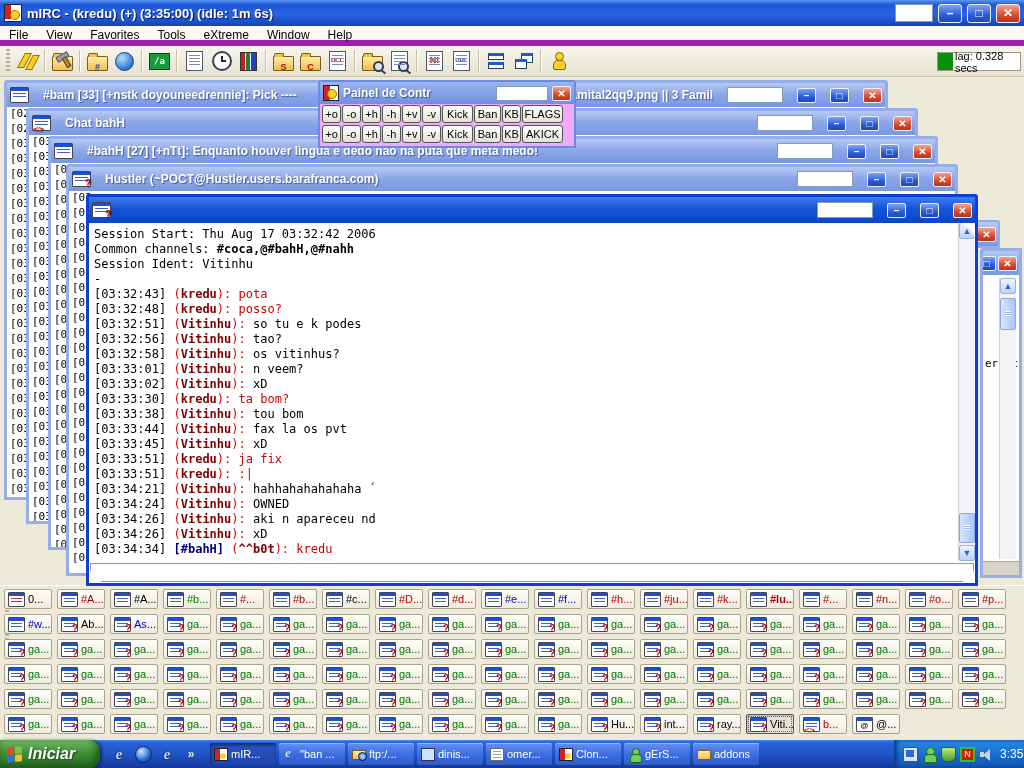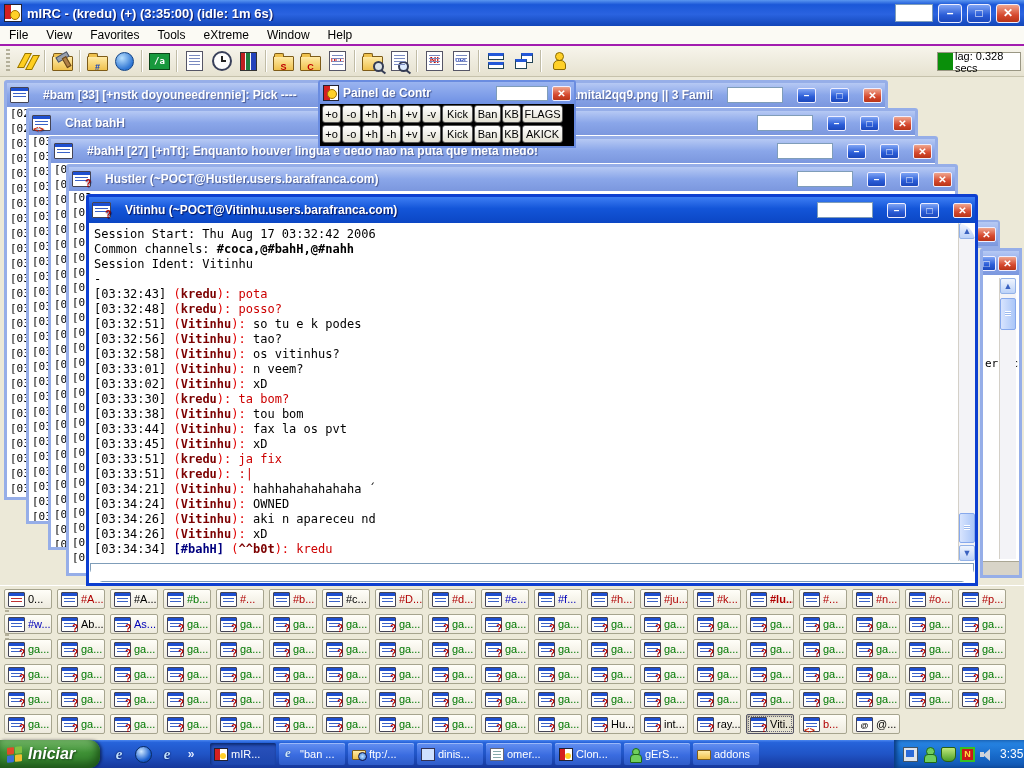--- a/index.html
+++ b/index.html
@@ -16,21 +16,21 @@
   .mirc-icon::after{content:"";position:absolute;right:1px;bottom:1px;width:8px;height:8px;border-radius:50%;background:#ffd028;border:1px solid #a07000;}
   .ebox{background:#fff;border:1px solid #7f9db9;box-sizing:border-box;}
   .win-btn{width:24px;height:19px;border-radius:3px;border:1px solid #eef;
     display:flex;align-items:center;justify-content:center;color:#fff;
     font:bold 12px "Liberation Sans",sans-serif;flex:none;box-sizing:border-box;text-shadow:none;}
   .btn-blue{background:linear-gradient(180deg,#7fa4f4,#2a5cd7 60%,#1c48bc);}
   .btn-red{background:linear-gradient(180deg,#f0a68e,#d6492f 60%,#b83418);}
   .win-btn.sm{width:19px;height:15px;font-size:10px;border-radius:2px;}
 
   .menubar{position:absolute;left:0;top:26px;width:1024px;height:20px;background:#fbfaf4;
-    border-bottom:2px solid #a21caf;display:flex;align-items:flex-end;font-size:12px;color:#000;box-sizing:border-box;}
+    border-bottom:6px solid #a21caf;display:flex;align-items:flex-start;font-size:12px;color:#000;box-sizing:border-box;}
   .menu-item{padding:2px 9px;}
 
   
   .toolbar{position:absolute;left:0;top:46px;width:1024px;height:31px;
     background:linear-gradient(180deg,#f7f5ec,#e6e2d0);border-bottom:1px solid #c6c2ac;
     display:flex;align-items:center;box-sizing:border-box;padding-left:2px;}
   .grip{width:4px;height:24px;margin:0 4px;flex:none;
     background:repeating-linear-gradient(180deg,#b4b09a 0 2px,transparent 2px 4px);}
   .tb-btn{width:27px;height:27px;display:flex;align-items:center;justify-content:center;flex:none;border-radius:3px;}
   .tb-sep{width:1px;height:22px;background:#c0bca6;border-right:1px solid #fff;margin:0 3px;flex:none;}
@@ -112,21 +112,21 @@
   .sb{position:absolute;width:17px;background:#f3f3f7;border-left:1px solid #d4d0c8;box-sizing:border-box;}
   .sb-btn{position:absolute;left:0px;width:16px;height:16px;border:1px solid #93b2e8;border-radius:2px;
     background:linear-gradient(180deg,#f0f5fe,#bcd2f8);color:#3a62c0;font-size:9px;line-height:14px;text-align:center;box-sizing:border-box;}
   .sb-thumb{position:absolute;left:0px;width:16px;border:1px solid #86a8ec;border-radius:2px;
     background:linear-gradient(90deg,#d8e4fe,#aac6f8);box-sizing:border-box;}
   .sb-thumb::after{content:"";position:absolute;left:4px;right:4px;top:40%;height:5px;
     background:repeating-linear-gradient(#fff 0 1px,#9ab8ee 1px 2px);}
 
   
   #painel{position:absolute;left:318px;top:80px;width:258px;height:68px;z-index:8;
-    border:2px solid #6a8ce0;background:#000000;border-radius:3px 3px 0 0;box-sizing:border-box;}
+    border:2px solid #6a8ce0;background:#f0abfc;border-radius:3px 3px 0 0;box-sizing:border-box;}
   #painel .ptb{height:22px;display:flex;align-items:center;gap:4px;padding:0 3px;box-sizing:border-box;
     background:linear-gradient(180deg,#9ab4f0,#6e90e4);color:#fff;font-weight:bold;font-size:12px;
     text-shadow:1px 1px 1px rgba(20,30,80,.6);}
   .prow{display:flex;gap:1px;padding:1px 2px;}
   .pbtn{height:18px;border:1px solid #555;border-radius:3px;background:linear-gradient(#ffffff,#e4e2d4);
     font:11px "Liberation Sans",sans-serif;color:#000;display:flex;align-items:center;justify-content:center;
     box-sizing:border-box;padding:0 2px;flex:none;}
 
   
   #switchbar{position:absolute;left:0;top:585px;width:1024px;height:155px;background:#ece9d8;border-top:1px solid #fff;}
@@ -472,21 +472,20 @@
           <div class="strip-line">[03</div>
           <div class="strip-line">[03</div>
         </div>
       </div>
       <div class="win active" style="left: 86px; top: 194px; width: 892px; height: 392px; z-index: 9;">
         <div class="wtb">
           <span class="mi lg">
             <span class="ln"></span>
             <span class="q">?</span>
           </span>
-          <span>Vitinhu (~POCT@Vitinhu.users.barafranca.com)</span>
           <span class="tflex"></span>
           <span class="ebox" style="width: 56px; height: 16px; flex: 0 0 auto;"></span>
           <span class="win-btn btn-blue sm">–</span>
           <span class="win-btn btn-blue sm">□</span>
           <span class="win-btn btn-red sm">✕</span>
         </div>
         <div class="wclient" style="top: 26px; border-radius: 19px;">
           <div class="chat-area">
             <div class="cl"><span class="ms">Session Start: Thu Aug 17 03:32:42 2006</span></div>
             <div class="cl"><span class="ms">Common channels: </span><span class="ms binfo">#coca,@#bahH,@#nahh</span></div>

